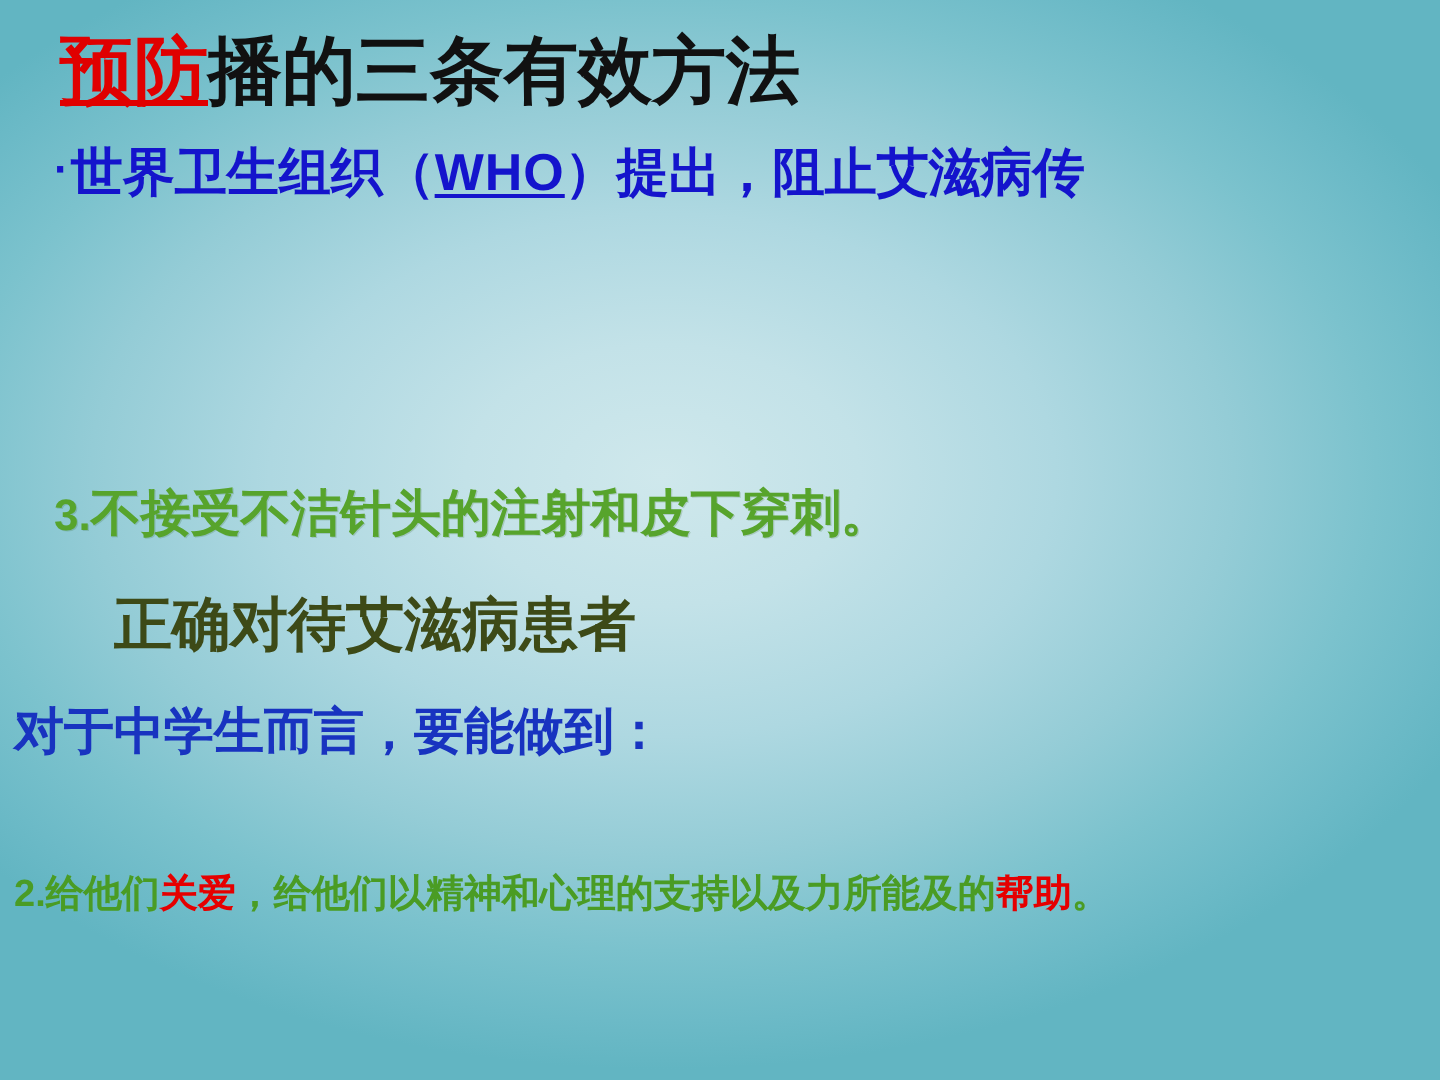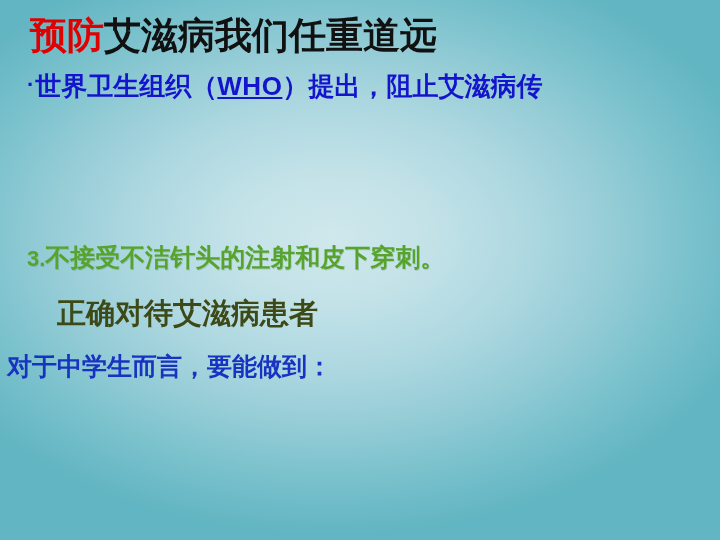--- a/index.html
+++ b/index.html
@@ -41,21 +41,21 @@
   }
 
   
   #title {
     left: 30px;
     top: 15px;
     font-size: 37px;
     line-height: 42px;
     font-weight: bold;
   }
-  #title .red   { color: #e00000; }
+  #title .red   { color: #e00000; text-decoration: underline; }
   #title .black { color: #111111; }
 
   
   .who {
     color: #1414cc;
     font-size: 26px;
     line-height: 31px;
     font-weight: bold;
   }
   #who1 { left: 27px; top: 69px; }
@@ -121,34 +121,37 @@
   .action .g   { color: #4a9c24; }
   .action .r   { color: #e50000; }
   .action .b   { color: #1833c0; }
 </style>
 </head>
 <body>
 
 <div id="slide">
 
   <div class="ln" id="title">
-    <span class="red">预防</span><span class="black">艾滋病我们任重道远</span>
+    <span class="red">预防</span><span class="black">播的三条有效方法</span>
   </div>
 
   <div class="ln who" id="who1">
     <span class="dot">·</span><span>世界卫生组织（</span><span class="who-abbr">WHO</span><span>）提出，阻止艾滋病传</span>
   </div>
 
   <div class="ln rule" id="rule3">
     <span class="num">3.</span><span>不接受不洁针头的注射和皮下穿刺。</span>
   </div>
 
   <div class="ln" id="section-heading">
     <span>正确对待艾滋病患者</span>
   </div>
 
   <div class="ln" id="leadin">
     <span>对于中学生而言，要能做到：</span>
   </div>
 
 
+  <div class="ln action" id="action2">
+    <span class="g">2.</span><span class="g">给他们</span><span class="r">关爱</span><span class="g">，给他们以精神和心理的支持以及力所能及的</span><span class="r">帮助</span><span class="g">。</span>
+  </div>
 
 </div>
 
 </body></html>

